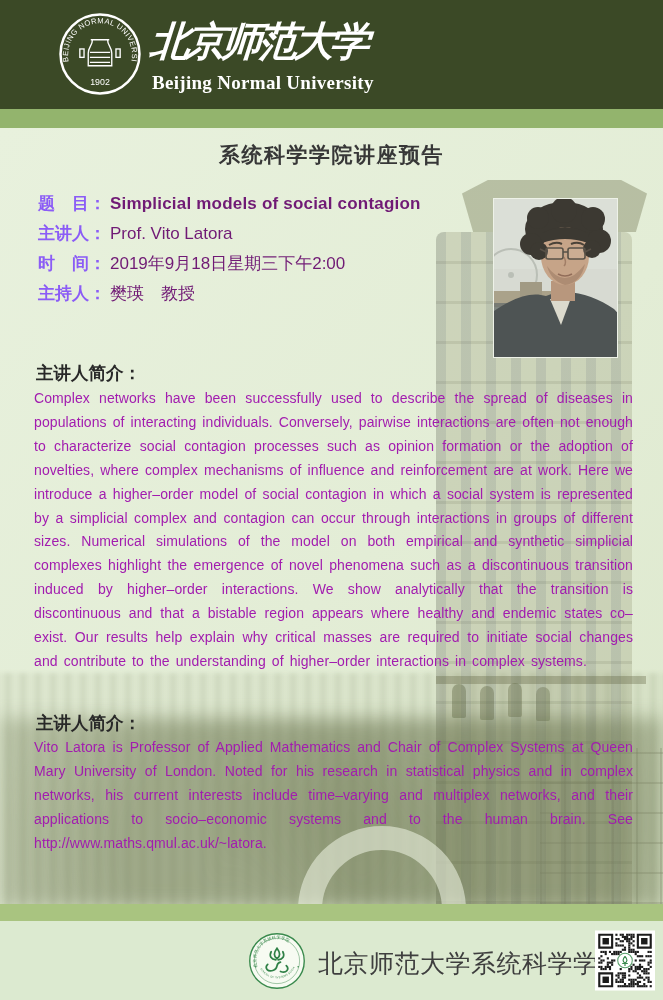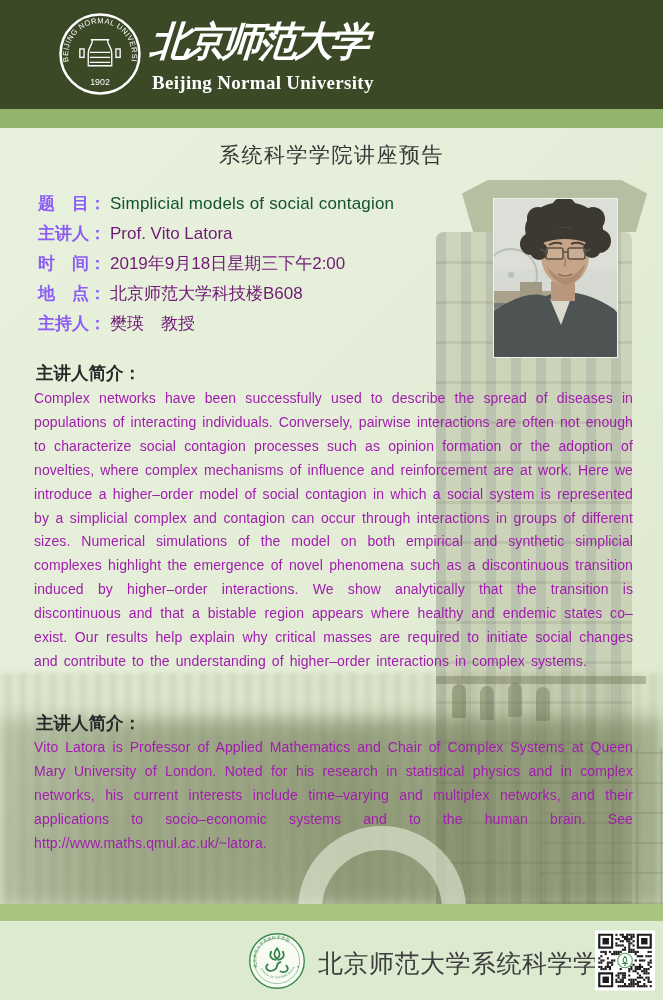--- a/index.html
+++ b/index.html
@@ -69,27 +69,27 @@
   }
   .wm-grid {
     left:540px; top:620px; width:123px; height:156px;
     background:
       repeating-linear-gradient(90deg, rgba(120,126,96,0.28) 0 2px, rgba(0,0,0,0) 2px 24px),
       repeating-linear-gradient(0deg, rgba(120,126,96,0.28) 0 2px, rgba(0,0,0,0) 2px 30px);
   }
   
   .page-title {
     position:absolute; left:0; top:141px; width:663px; text-align:center;
-    font-size:21px; font-weight:normal; color:#373737; letter-spacing:1.5px; z-index:2;
+    font-size:21px; font-weight:bold; color:#373737; letter-spacing:1.5px; z-index:2;
   }
   .info-block { position:absolute; left:38px; top:189px; z-index:2; }
   .info-row { display:flex; font-size:17px; line-height:30px; white-space:nowrap; }
   .info-label { font-weight:bold; color:#8b5cf6; white-space:pre; }
   .info-value { color:#701a75; margin-left:4px; }
-  .info-value.strong { font-weight:normal; color:#14532d; letter-spacing:0.2px; }
+  .info-value.strong { font-weight:bold; color:#701a75; letter-spacing:0.2px; }
   
   .photo {
     position:absolute; left:493px; top:198px; width:125px; height:160px;
     z-index:2; border:1px solid #eef2e8; background:#d7d9d3; overflow:hidden;
   }
   
   .section-heading { position:absolute; left:36px; font-size:17.5px; font-weight:bold; color:#282828; z-index:2; }
   .h-abstract { top:361px; }
   .h-bio { top:711px;text-align:right; }
   .para {
@@ -158,24 +158,20 @@
       <span class="info-label">题　目：</span>
       <span class="info-value strong">Simplicial models of social contagion</span>
     </div>
     <div class="info-row">
       <span class="info-label">主讲人：</span>
       <span class="info-value">Prof. Vito Latora</span>
     </div>
     <div class="info-row">
       <span class="info-label">时　间：</span>
       <span class="info-value">2019年9月18日星期三下午2:00</span>
-    </div>
-    <div class="info-row">
-      <span class="info-label">地　点：</span>
-      <span class="info-value">北京师范大学科技楼B608</span>
     </div>
     <div class="info-row">
       <span class="info-label">主持人：</span>
       <span class="info-value">樊瑛　教授</span>
     </div>
   </div>
 
   <div class="photo">
     <svg viewBox="0 0 125 160" width="125" height="160">
       <rect x="0" y="0" width="125" height="160" fill="#d7d9d3"></rect>

